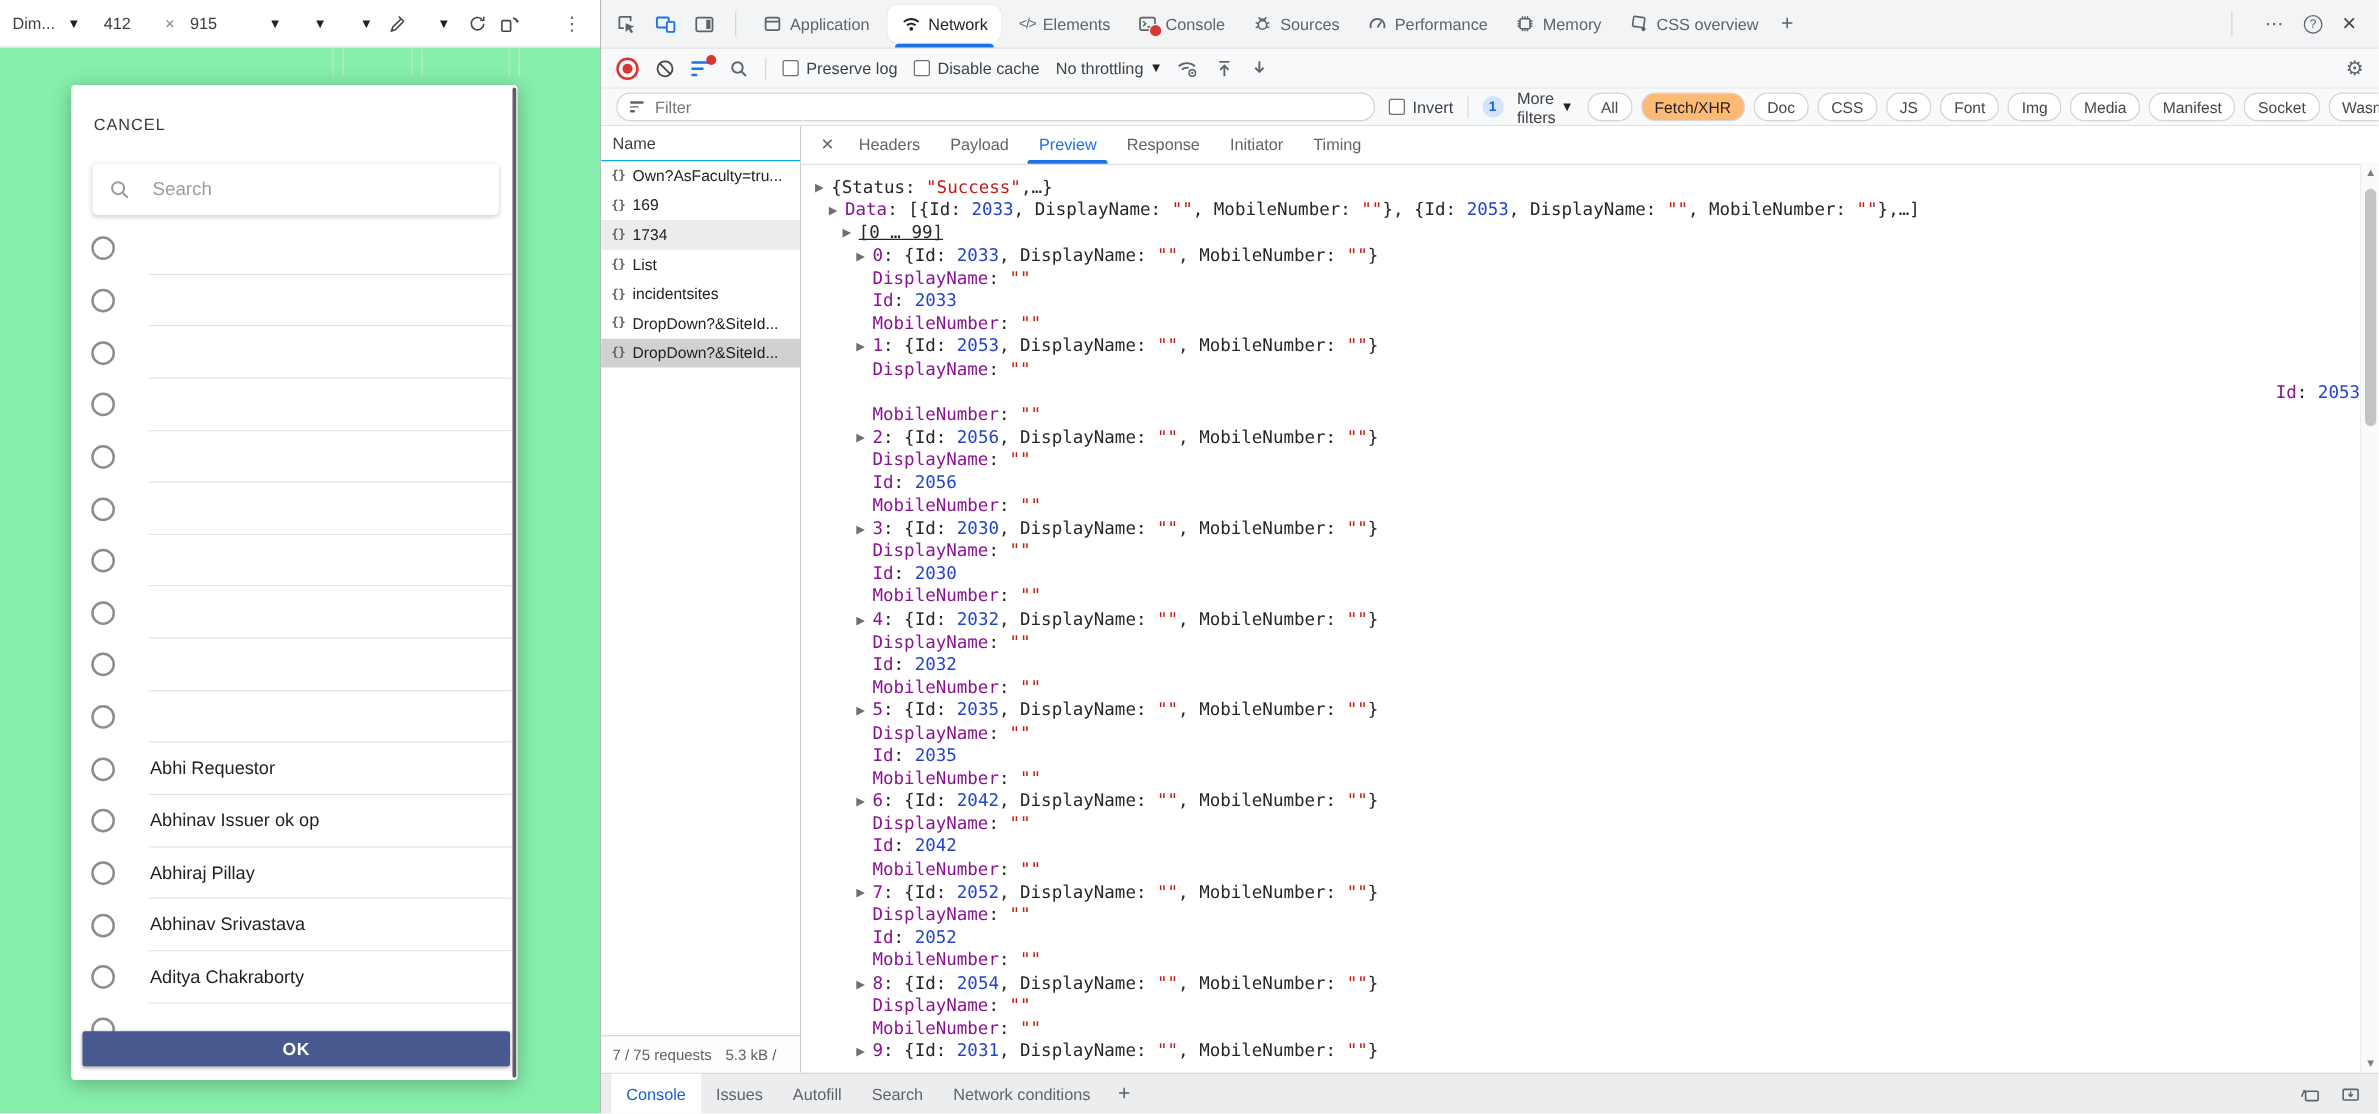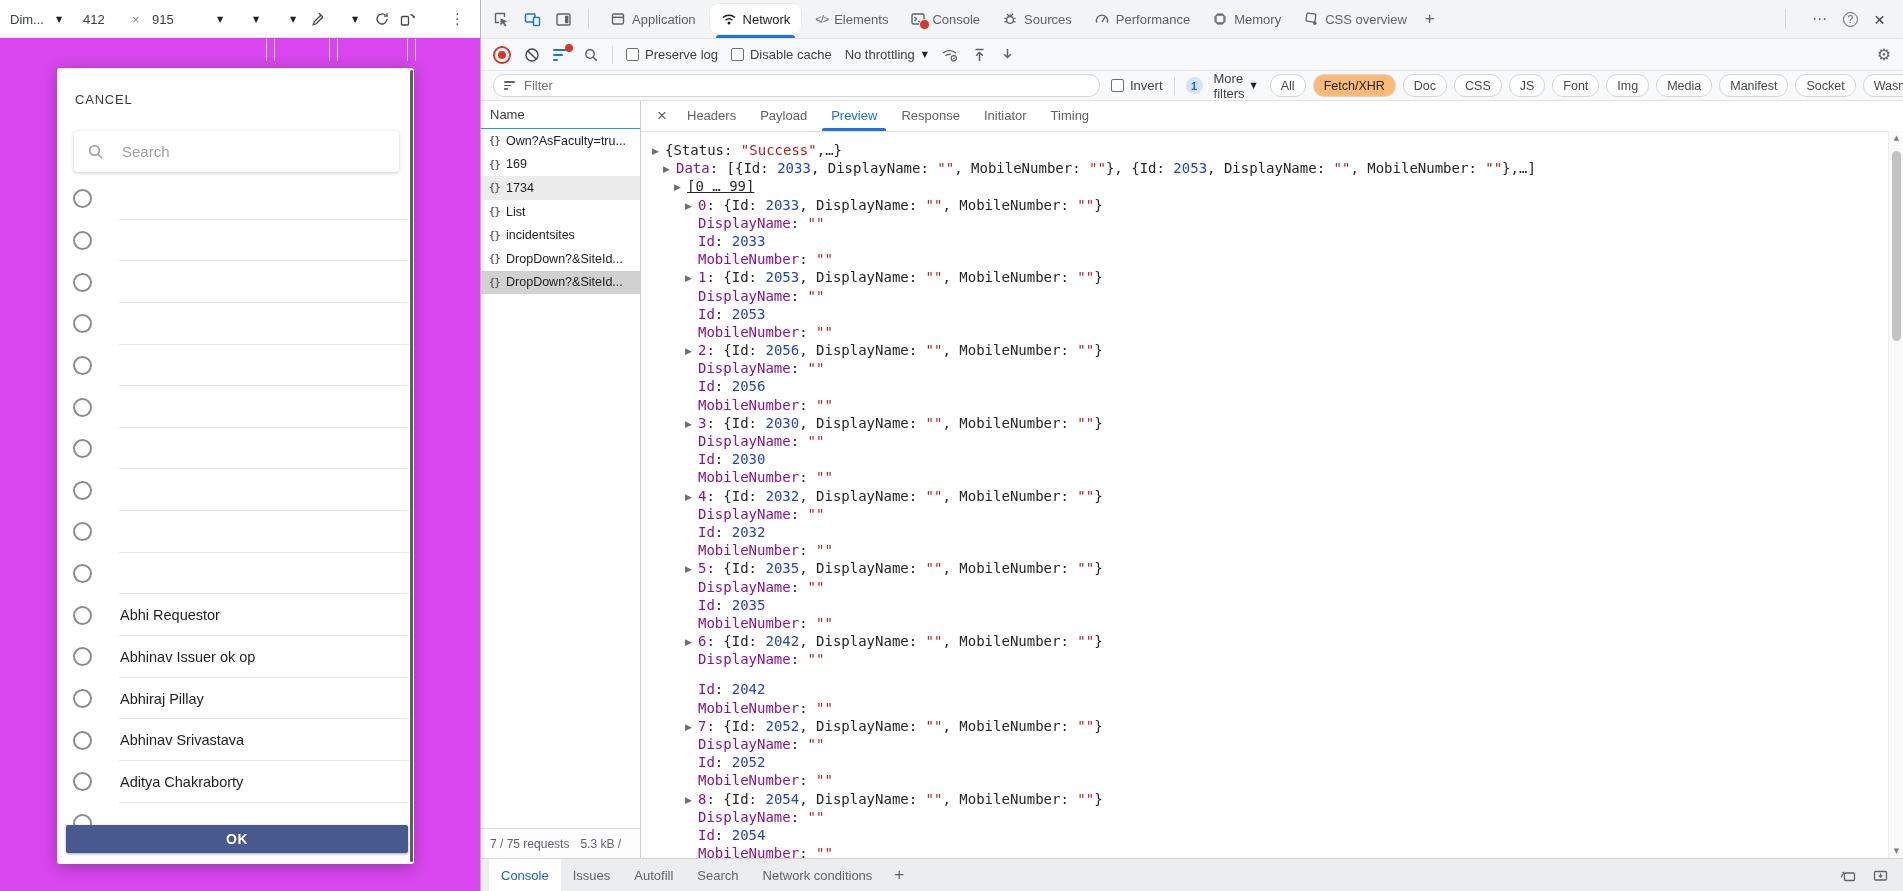--- a/index.html
+++ b/index.html
@@ -1,19 +1,19 @@
 <!DOCTYPE html>
 <html><head>
 <meta charset="utf-8">
 <style>
   html,body{margin:0;padding:0;overflow:hidden;background:#fff;}
   .screen{position:relative;width:1903px;height:891px;background:#fff;font-family:"Liberation Sans",sans-serif;color:#202124;font-size:13px;overflow:hidden;}
   svg{display:block;}
   
-  .page-side{position:absolute;left:0;top:0;width:480px;height:891px;background:#d946ef;}
+  .page-side{position:absolute;left:0;top:0;width:480px;height:891px;background:#86efac;}
   .device-toolbar{position:relative;height:37px;border-bottom:1px solid #e3e3e3;background:#fff;}
   .dtb-item{position:absolute;top:50%;transform:translateY(-50%);color:#3c4043;font-size:13px;white-space:nowrap;}
   .tri-down{font-size:8px;color:#202124;font-family:"DejaVu Sans",sans-serif;}
   .kebab{font-size:15px;color:#5f6368;font-family:"DejaVu Sans",sans-serif;}
   .tick{position:absolute;top:39px;width:1px;height:22px;background:#d8d8d8;}
   
   .modal{position:absolute;left:57px;top:68px;width:357px;height:796px;background:#fff;border-radius:3px;box-shadow:0 3px 16px rgba(0,0,0,.28);overflow:hidden;}
   .mscroll{position:absolute;top:2px;bottom:2px;right:1px;width:3px;background:#5e5e5e;border-radius:2px;z-index:9;}
   .cancel-btn{position:absolute;top:24px;left:18px;font-size:13px;letter-spacing:.8px;color:#3a3a3a;font-weight:500;}
   .msearch{position:absolute;top:63px;left:17px;right:15px;height:41px;border-radius:4px;background:#fff;box-shadow:0 1px 4px rgba(0,0,0,.2);display:flex;align-items:center;padding-left:13px;}
@@ -479,49 +479,48 @@
         <div class="json-tree">
             <div class="tl" style="padding-left: 0px;"><span class="tri">▶</span><span>{Status: </span><span class="jstr">"Success"</span><span>,…}</span></div>
             <div class="tl" style="padding-left: 11px;"><span class="tri">▶</span><span class="jk">Data</span><span>: [</span><span>{Id: </span><span class="jnum">2033</span><span>, DisplayName: </span><span class="jstr">""</span><span>, MobileNumber: </span><span class="jstr">""</span><span>}</span><span>, </span><span>{Id: </span><span class="jnum">2053</span><span>, DisplayName: </span><span class="jstr">""</span><span>, MobileNumber: </span><span class="jstr">""</span><span>}</span><span>,…]</span></div>
             <div class="tl" style="padding-left: 22px; text-decoration: underline;"><span class="tri">▶</span><span>[0 … 99]</span></div>
             <div class="tl" style="padding-left: 33px;"><span class="tri">▶</span><span class="jk">0</span><span>: </span><span>{Id: </span><span class="jnum">2033</span><span>, DisplayName: </span><span class="jstr">""</span><span>, MobileNumber: </span><span class="jstr">""</span><span>}</span></div>
             <div class="tl" style="padding-left: 46px;"><span class="jk">DisplayName</span><span>: </span><span class="jstr">""</span></div>
             <div class="tl" style="padding-left: 46px;"><span class="jk">Id</span><span>: </span><span class="jnum">2033</span></div>
             <div class="tl" style="padding-left: 46px;"><span class="jk">MobileNumber</span><span>: </span><span class="jstr">""</span></div>
             <div class="tl" style="padding-left: 33px;"><span class="tri">▶</span><span class="jk">1</span><span>: </span><span>{Id: </span><span class="jnum">2053</span><span>, DisplayName: </span><span class="jstr">""</span><span>, MobileNumber: </span><span class="jstr">""</span><span>}</span></div>
             <div class="tl" style="padding-left: 46px;"><span class="jk">DisplayName</span><span>: </span><span class="jstr">""</span></div>
-            <div class="tl" style="padding-left: 46px;"><span class="jk">Id</span><span>: </span><span class="jnum">2053</span></div>
+            <div class="tl" style="padding-left: 46px; text-align: right;"><span class="jk">Id</span><span>: </span><span class="jnum">2053</span></div>
             <div class="tl" style="padding-left: 46px;"><span class="jk">MobileNumber</span><span>: </span><span class="jstr">""</span></div>
             <div class="tl" style="padding-left: 33px;"><span class="tri">▶</span><span class="jk">2</span><span>: </span><span>{Id: </span><span class="jnum">2056</span><span>, DisplayName: </span><span class="jstr">""</span><span>, MobileNumber: </span><span class="jstr">""</span><span>}</span></div>
             <div class="tl" style="padding-left: 46px;"><span class="jk">DisplayName</span><span>: </span><span class="jstr">""</span></div>
             <div class="tl" style="padding-left: 46px;"><span class="jk">Id</span><span>: </span><span class="jnum">2056</span></div>
             <div class="tl" style="padding-left: 46px;"><span class="jk">MobileNumber</span><span>: </span><span class="jstr">""</span></div>
             <div class="tl" style="padding-left: 33px;"><span class="tri">▶</span><span class="jk">3</span><span>: </span><span>{Id: </span><span class="jnum">2030</span><span>, DisplayName: </span><span class="jstr">""</span><span>, MobileNumber: </span><span class="jstr">""</span><span>}</span></div>
             <div class="tl" style="padding-left: 46px;"><span class="jk">DisplayName</span><span>: </span><span class="jstr">""</span></div>
             <div class="tl" style="padding-left: 46px;"><span class="jk">Id</span><span>: </span><span class="jnum">2030</span></div>
             <div class="tl" style="padding-left: 46px;"><span class="jk">MobileNumber</span><span>: </span><span class="jstr">""</span></div>
             <div class="tl" style="padding-left: 33px;"><span class="tri">▶</span><span class="jk">4</span><span>: </span><span>{Id: </span><span class="jnum">2032</span><span>, DisplayName: </span><span class="jstr">""</span><span>, MobileNumber: </span><span class="jstr">""</span><span>}</span></div>
             <div class="tl" style="padding-left: 46px;"><span class="jk">DisplayName</span><span>: </span><span class="jstr">""</span></div>
             <div class="tl" style="padding-left: 46px;"><span class="jk">Id</span><span>: </span><span class="jnum">2032</span></div>
             <div class="tl" style="padding-left: 46px;"><span class="jk">MobileNumber</span><span>: </span><span class="jstr">""</span></div>
             <div class="tl" style="padding-left: 33px;"><span class="tri">▶</span><span class="jk">5</span><span>: </span><span>{Id: </span><span class="jnum">2035</span><span>, DisplayName: </span><span class="jstr">""</span><span>, MobileNumber: </span><span class="jstr">""</span><span>}</span></div>
             <div class="tl" style="padding-left: 46px;"><span class="jk">DisplayName</span><span>: </span><span class="jstr">""</span></div>
             <div class="tl" style="padding-left: 46px;"><span class="jk">Id</span><span>: </span><span class="jnum">2035</span></div>
             <div class="tl" style="padding-left: 46px;"><span class="jk">MobileNumber</span><span>: </span><span class="jstr">""</span></div>
             <div class="tl" style="padding-left: 33px;"><span class="tri">▶</span><span class="jk">6</span><span>: </span><span>{Id: </span><span class="jnum">2042</span><span>, DisplayName: </span><span class="jstr">""</span><span>, MobileNumber: </span><span class="jstr">""</span><span>}</span></div>
             <div class="tl" style="padding-left: 46px;"><span class="jk">DisplayName</span><span>: </span><span class="jstr">""</span></div>
-            <div class="tl" style="padding-left: 46px; margin-top: 12px;"><span class="jk">Id</span><span>: </span><span class="jnum">2042</span></div>
+            <div class="tl" style="padding-left: 46px;"><span class="jk">Id</span><span>: </span><span class="jnum">2042</span></div>
             <div class="tl" style="padding-left: 46px;"><span class="jk">MobileNumber</span><span>: </span><span class="jstr">""</span></div>
             <div class="tl" style="padding-left: 33px;"><span class="tri">▶</span><span class="jk">7</span><span>: </span><span>{Id: </span><span class="jnum">2052</span><span>, DisplayName: </span><span class="jstr">""</span><span>, MobileNumber: </span><span class="jstr">""</span><span>}</span></div>
             <div class="tl" style="padding-left: 46px;"><span class="jk">DisplayName</span><span>: </span><span class="jstr">""</span></div>
             <div class="tl" style="padding-left: 46px;"><span class="jk">Id</span><span>: </span><span class="jnum">2052</span></div>
             <div class="tl" style="padding-left: 46px;"><span class="jk">MobileNumber</span><span>: </span><span class="jstr">""</span></div>
             <div class="tl" style="padding-left: 33px;"><span class="tri">▶</span><span class="jk">8</span><span>: </span><span>{Id: </span><span class="jnum">2054</span><span>, DisplayName: </span><span class="jstr">""</span><span>, MobileNumber: </span><span class="jstr">""</span><span>}</span></div>
             <div class="tl" style="padding-left: 46px;"><span class="jk">DisplayName</span><span>: </span><span class="jstr">""</span></div>
-            <div class="tl" style="padding-left: 46px;"><span class="jk">Id</span><span>: </span><span class="jnum">2054</span></div>
             <div class="tl" style="padding-left: 46px;"><span class="jk">MobileNumber</span><span>: </span><span class="jstr">""</span></div>
             <div class="tl" style="padding-left: 33px;"><span class="tri">▶</span><span class="jk">9</span><span>: </span><span>{Id: </span><span class="jnum">2031</span><span>, DisplayName: </span><span class="jstr">""</span><span>, MobileNumber: </span><span class="jstr">""</span><span>}</span></div>
           </div>
         <div class="vscroll">
           <span class="sarr" style="top:3px">▲</span>
           <div class="vthumb"></div>
           <span class="sarr" style="bottom:3px">▼</span>
         </div>
       </div>
     </div>

